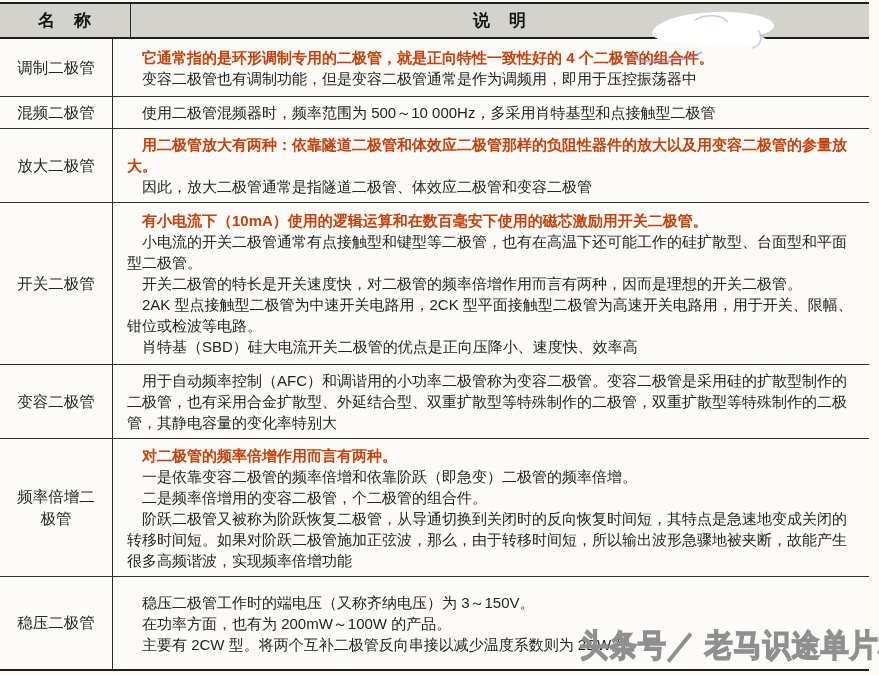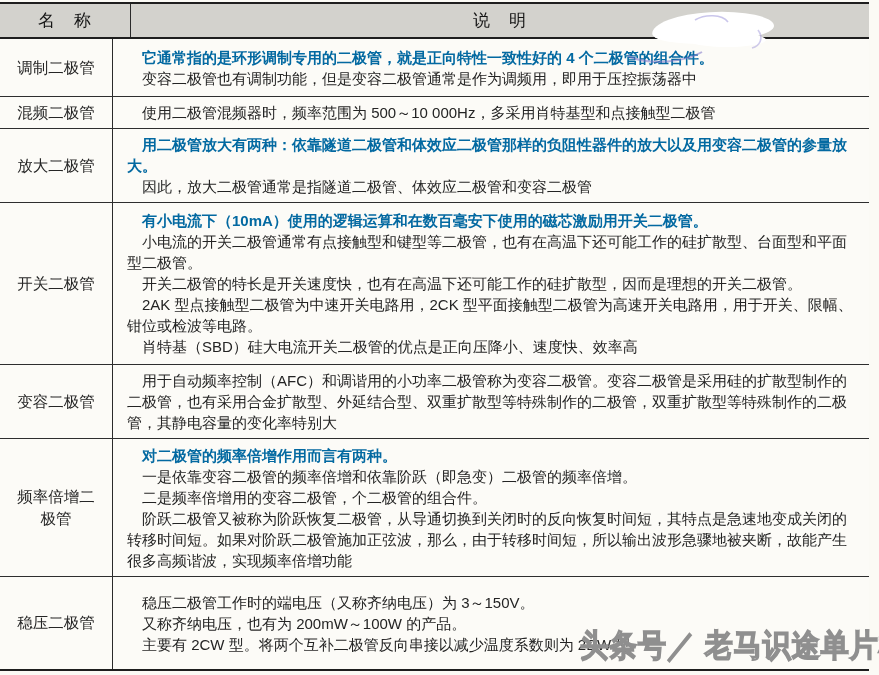--- a/index.html
+++ b/index.html
@@ -16,21 +16,21 @@
     border-bottom:2px solid #1e1e1e;
     background:#fcfbf7;
   }
   .thead{
     display:flex;align-items:stretch;height:33px;
     background:#d3d2cd;
     border-bottom:2px solid #1e1e1e;
   }
   .th{
     display:flex;align-items:center;justify-content:center;
-    font-weight:normal;font-size:17px;color:#141414;letter-spacing:1px;
+    font-weight:bold;font-size:17px;color:#141414;letter-spacing:1px;
   }
   .col-name{width:131px;flex:none;border-right:1.6px solid #2a2a2a;box-sizing:border-box}
   .col-desc{flex:1}
   .tr{display:flex;align-items:stretch;box-sizing:border-box}
   .tr + .tr{border-top:1.5px solid #2e2e2e}
   .td.name{
     width:113px;flex:none;box-sizing:border-box;
     border-right:1.6px solid #2a2a2a;
     display:flex;align-items:center;justify-content:center;
     padding:4px 2px;
@@ -39,21 +39,21 @@
     font-size:15.5px;line-height:22px;color:#262626;text-align:center;
     max-width:5.5em;
   }
   .td.desc{
     flex:1;box-sizing:border-box;
     padding:5px 10px 5px 14px;
     font-size:15px;line-height:21px;color:#242424;
     display:flex;flex-direction:column;justify-content:center;
   }
   .td.desc p{margin:0;text-indent:1em}
-  .td.desc p.bold{font-weight:bold;color:#0369a1}
+  .td.desc p.bold{font-weight:bold;color:#c2410c}
   
   .tr:nth-of-type(1){min-height:57px}
   .tr:nth-of-type(2){min-height:29px}
   .tr:nth-of-type(3){min-height:74px}
   .tr:nth-of-type(4){min-height:162px}
   .tr:nth-of-type(5){min-height:74px}
   .tr:nth-of-type(6){min-height:138px}
   .tr:nth-of-type(7){min-height:93px}
   
   .eraser-blob{
@@ -118,21 +118,21 @@
           </div>
   </div>
 
   <div class="tr">
     <div class="td name">
       <span class="name-label">开关二极管</span>
     </div>
     <div class="td desc">
             <p class="bold">有小电流下（10mA）使用的逻辑运算和在数百毫安下使用的磁芯激励用开关二极管。</p>
             <p>小电流的开关二极管通常有点接触型和键型等二极管，也有在高温下还可能工作的硅扩散型、台面型和平面型二极管。</p>
-            <p>开关二极管的特长是开关速度快，也有在高温下还可能工作的硅扩散型，因而是理想的开关二极管。</p>
+            <p>开关二极管的特长是开关速度快，对二极管的频率倍增作用而言有两种，因而是理想的开关二极管。</p>
             <p>2AK 型点接触型二极管为中速开关电路用，2CK 型平面接触型二极管为高速开关电路用，用于开关、限幅、钳位或检波等电路。</p>
             <p>肖特基（SBD）硅大电流开关二极管的优点是正向压降小、速度快、效率高</p>
           </div>
   </div>
 
   <div class="tr">
     <div class="td name">
       <span class="name-label">变容二极管</span>
     </div>
     <div class="td desc">
@@ -151,21 +151,21 @@
             <p>阶跃二极管又被称为阶跃恢复二极管，从导通切换到关闭时的反向恢复时间短，其特点是急速地变成关闭的转移时间短。如果对阶跃二极管施加正弦波，那么，由于转移时间短，所以输出波形急骤地被夹断，故能产生很多高频谐波，实现频率倍增功能</p>
           </div>
   </div>
 
   <div class="tr">
     <div class="td name">
       <span class="name-label">稳压二极管</span>
     </div>
     <div class="td desc">
             <p>稳压二极管工作时的端电压（又称齐纳电压）为 3～150V。</p>
-            <p>又称齐纳电压，也有为 200mW～100W 的产品。</p>
+            <p>在功率方面，也有为 200mW～100W 的产品。</p>
             <p>主要有 2CW 型。将两个互补二极管反向串接以减少温度系数则为 2DW 型</p>
           </div>
   </div>
 </div>
   </div>
 
   <div class="eraser-blob"></div>
   <div class="eraser-blob2"></div>
 
   <svg class="pen-marks" width="200" height="60" viewBox="0 0 200 60">

